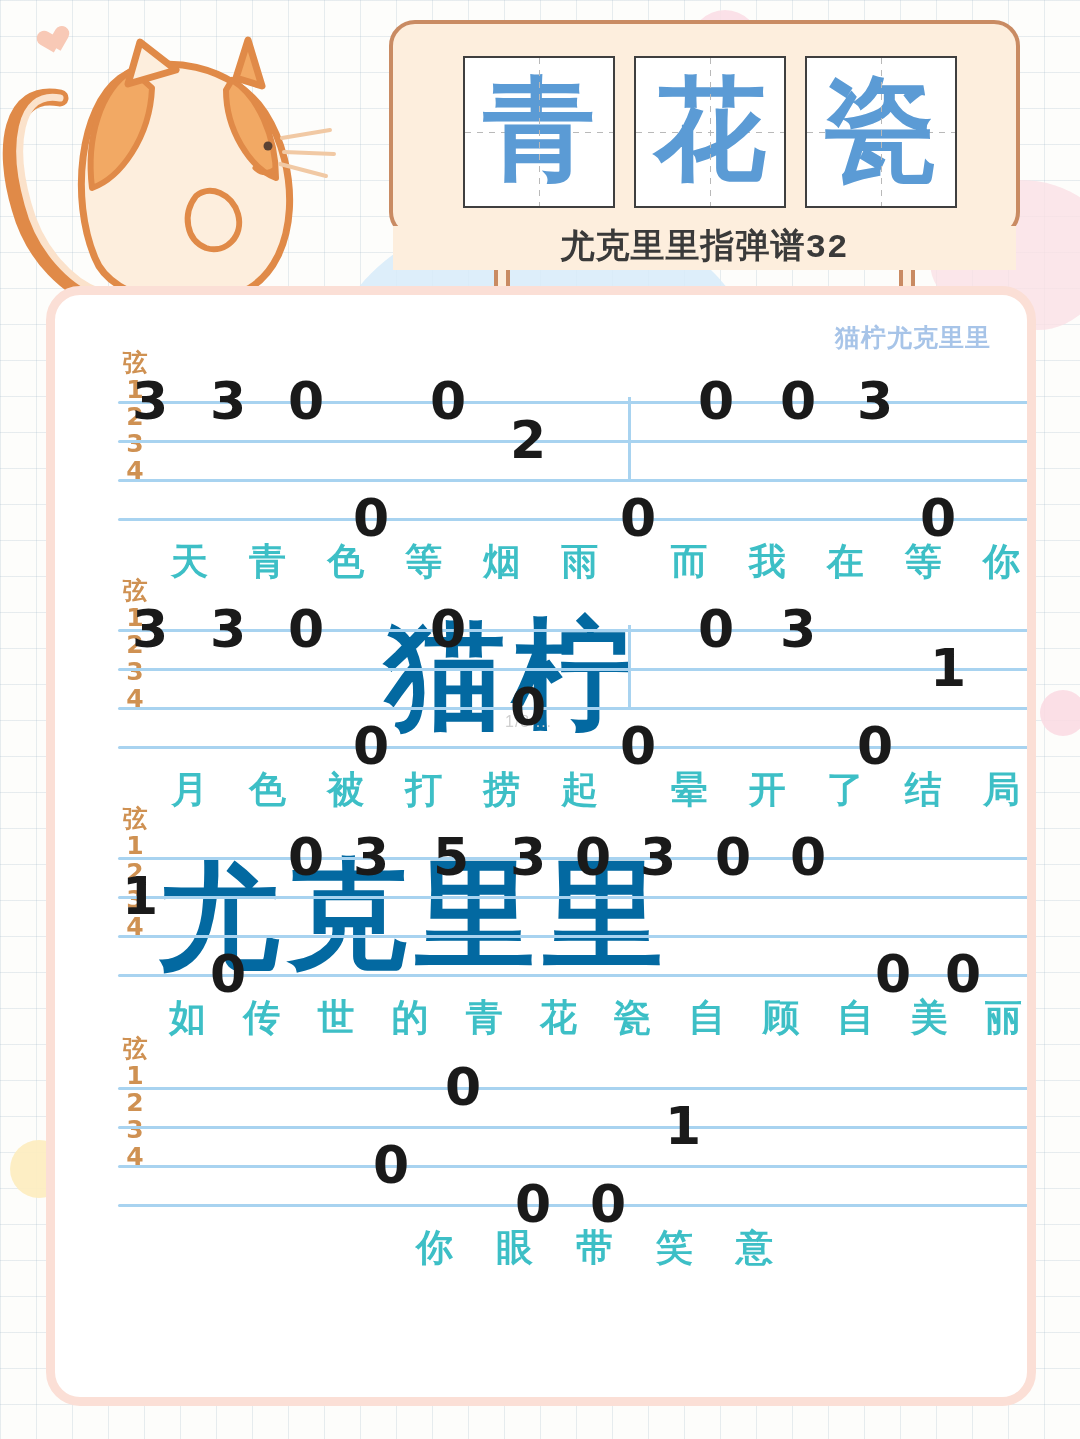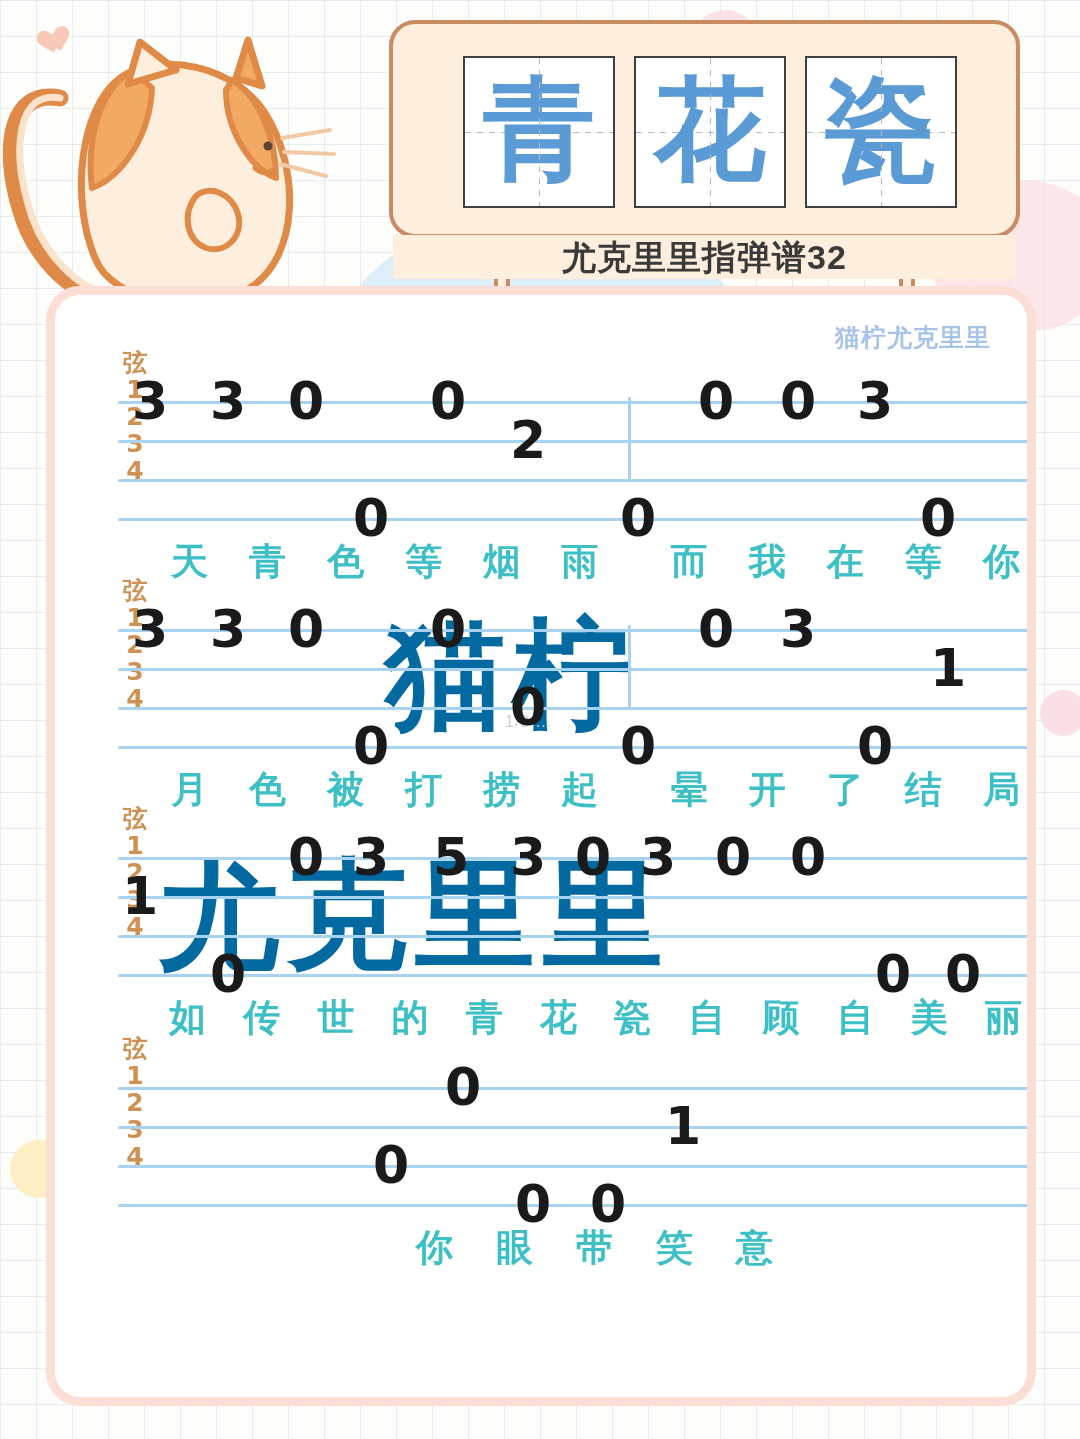--- a/index.html
+++ b/index.html
@@ -168,23 +168,23 @@
     font-size: 112px;
     font-weight: 700;
     color: #5b9bd5;
     line-height: 1;
     padding-bottom: 6px;
     box-sizing: border-box;
   }
   #subtitle {
     position: absolute;
     left: 0; right: 0;
-    top: 211px;
+    top: 202px;
     text-align: center;
-    font-family: Liberation Sans, sans-serif;
+    font-family: Liberation Mono, monospace;
     font-size: 34px;
     font-weight: 700;
     color: #3a3a3a;
     letter-spacing: 1px;
     background: #fdeedd;
     display: inline-block;
     width: 100%;
     line-height: 1.3;
   }
 

